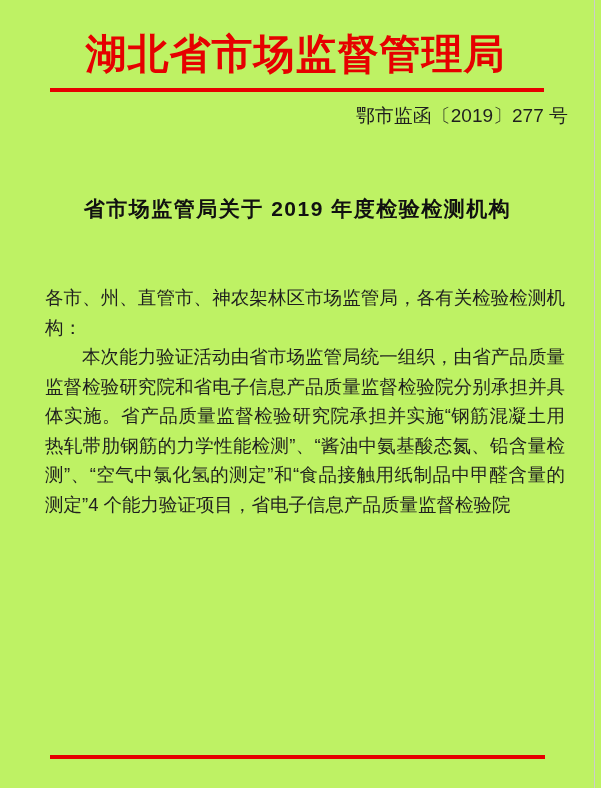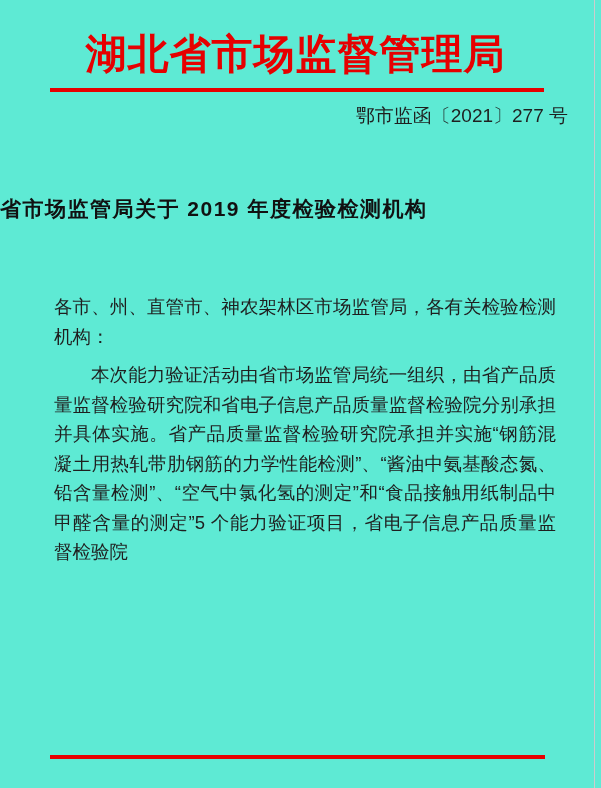--- a/index.html
+++ b/index.html
@@ -6,70 +6,70 @@
     --accent:#e60000;
     --page-edge:#cccccc;
     --text:#1f1f1f;
   }
   *{box-sizing:border-box;}
   html,body{margin:0;padding:0;background:#ffffff;}
   body{
     width:601px;height:788px;position:relative;overflow:hidden;
     font-family:"Liberation Sans",sans-serif;color:var(--text);
   }
-  .page{position:absolute;inset:0;background:#5eead4;}
+  .page{position:absolute;inset:0;background:#bef264;}
   .page-edge{
     position:absolute;left:594px;top:0;width:1px;height:788px;
     background:var(--page-edge);
   }
   .agency{
     position:absolute;top:28px;left:0;right:10px;text-align:center;
     font-family:"Liberation Serif",serif;font-weight:bold;
     font-size:41px;line-height:52px;letter-spacing:1px;color:var(--accent);
     white-space:nowrap;
   }
   .rule{position:absolute;height:4px;background:var(--accent);}
   .rule-top{left:50px;top:88px;width:494px;}
   .rule-bottom{left:50px;top:755px;width:495px;}
   .docno{
     position:absolute;top:105px;right:33px;
     font-size:19px;line-height:22px;color:var(--text);
     white-space:nowrap;
   }
   .doc-title{
-    position:absolute;top:192px;left:0;right:6px;text-align:left;
+    position:absolute;top:192px;left:0;right:6px;text-align:center;
     font-size:21px;font-weight:600;line-height:33px;letter-spacing:1.5px;
     color:#111111;
   }
   .doc-body{
     position:absolute;top:283px;left:45px;width:520px;height:472px;
     overflow:hidden;
     font-size:18.5px;line-height:29.5px;text-align:justify;
     color:var(--text);
   }
-  .doc-body p{margin:9px;}
+  .doc-body p{margin:0;}
   .doc-body p.indent{text-indent:2em;}
 </style>
 </head>
 <body>
 
 <div class="page">
 
   <div class="agency">湖北省市场监督管理局</div>
 
   <div class="rule rule-top"></div>
 
-  <div class="docno">鄂市监函〔2021〕277 号</div>
+  <div class="docno">鄂市监函〔2019〕277 号</div>
 
   <div class="doc-title">
     <div>省市场监管局关于 2019 年度检验检测机构</div>
   </div>
 
   <div class="doc-body" id="doc-body">
       <p>各市、州、直管市、神农架林区市场监管局，各有关检验检测机构：</p>
-      <p class="indent">本次能力验证活动由省市场监管局统一组织，由省产品质量监督检验研究院和省电子信息产品质量监督检验院分别承担并具体实施。省产品质量监督检验研究院承担并实施“钢筋混凝土用热轧带肋钢筋的力学性能检测”、“酱油中氨基酸态氮、铅含量检测”、“空气中氯化氢的测定”和“食品接触用纸制品中甲醛含量的测定”5 个能力验证项目，省电子信息产品质量监督检验院</p>
+      <p class="indent">本次能力验证活动由省市场监管局统一组织，由省产品质量监督检验研究院和省电子信息产品质量监督检验院分别承担并具体实施。省产品质量监督检验研究院承担并实施“钢筋混凝土用热轧带肋钢筋的力学性能检测”、“酱油中氨基酸态氮、铅含量检测”、“空气中氯化氢的测定”和“食品接触用纸制品中甲醛含量的测定”4 个能力验证项目，省电子信息产品质量监督检验院</p>
     </div>
 
   <div class="rule rule-bottom"></div>
 
   <div class="page-edge"></div>
 
 </div>
 
 </body></html>

